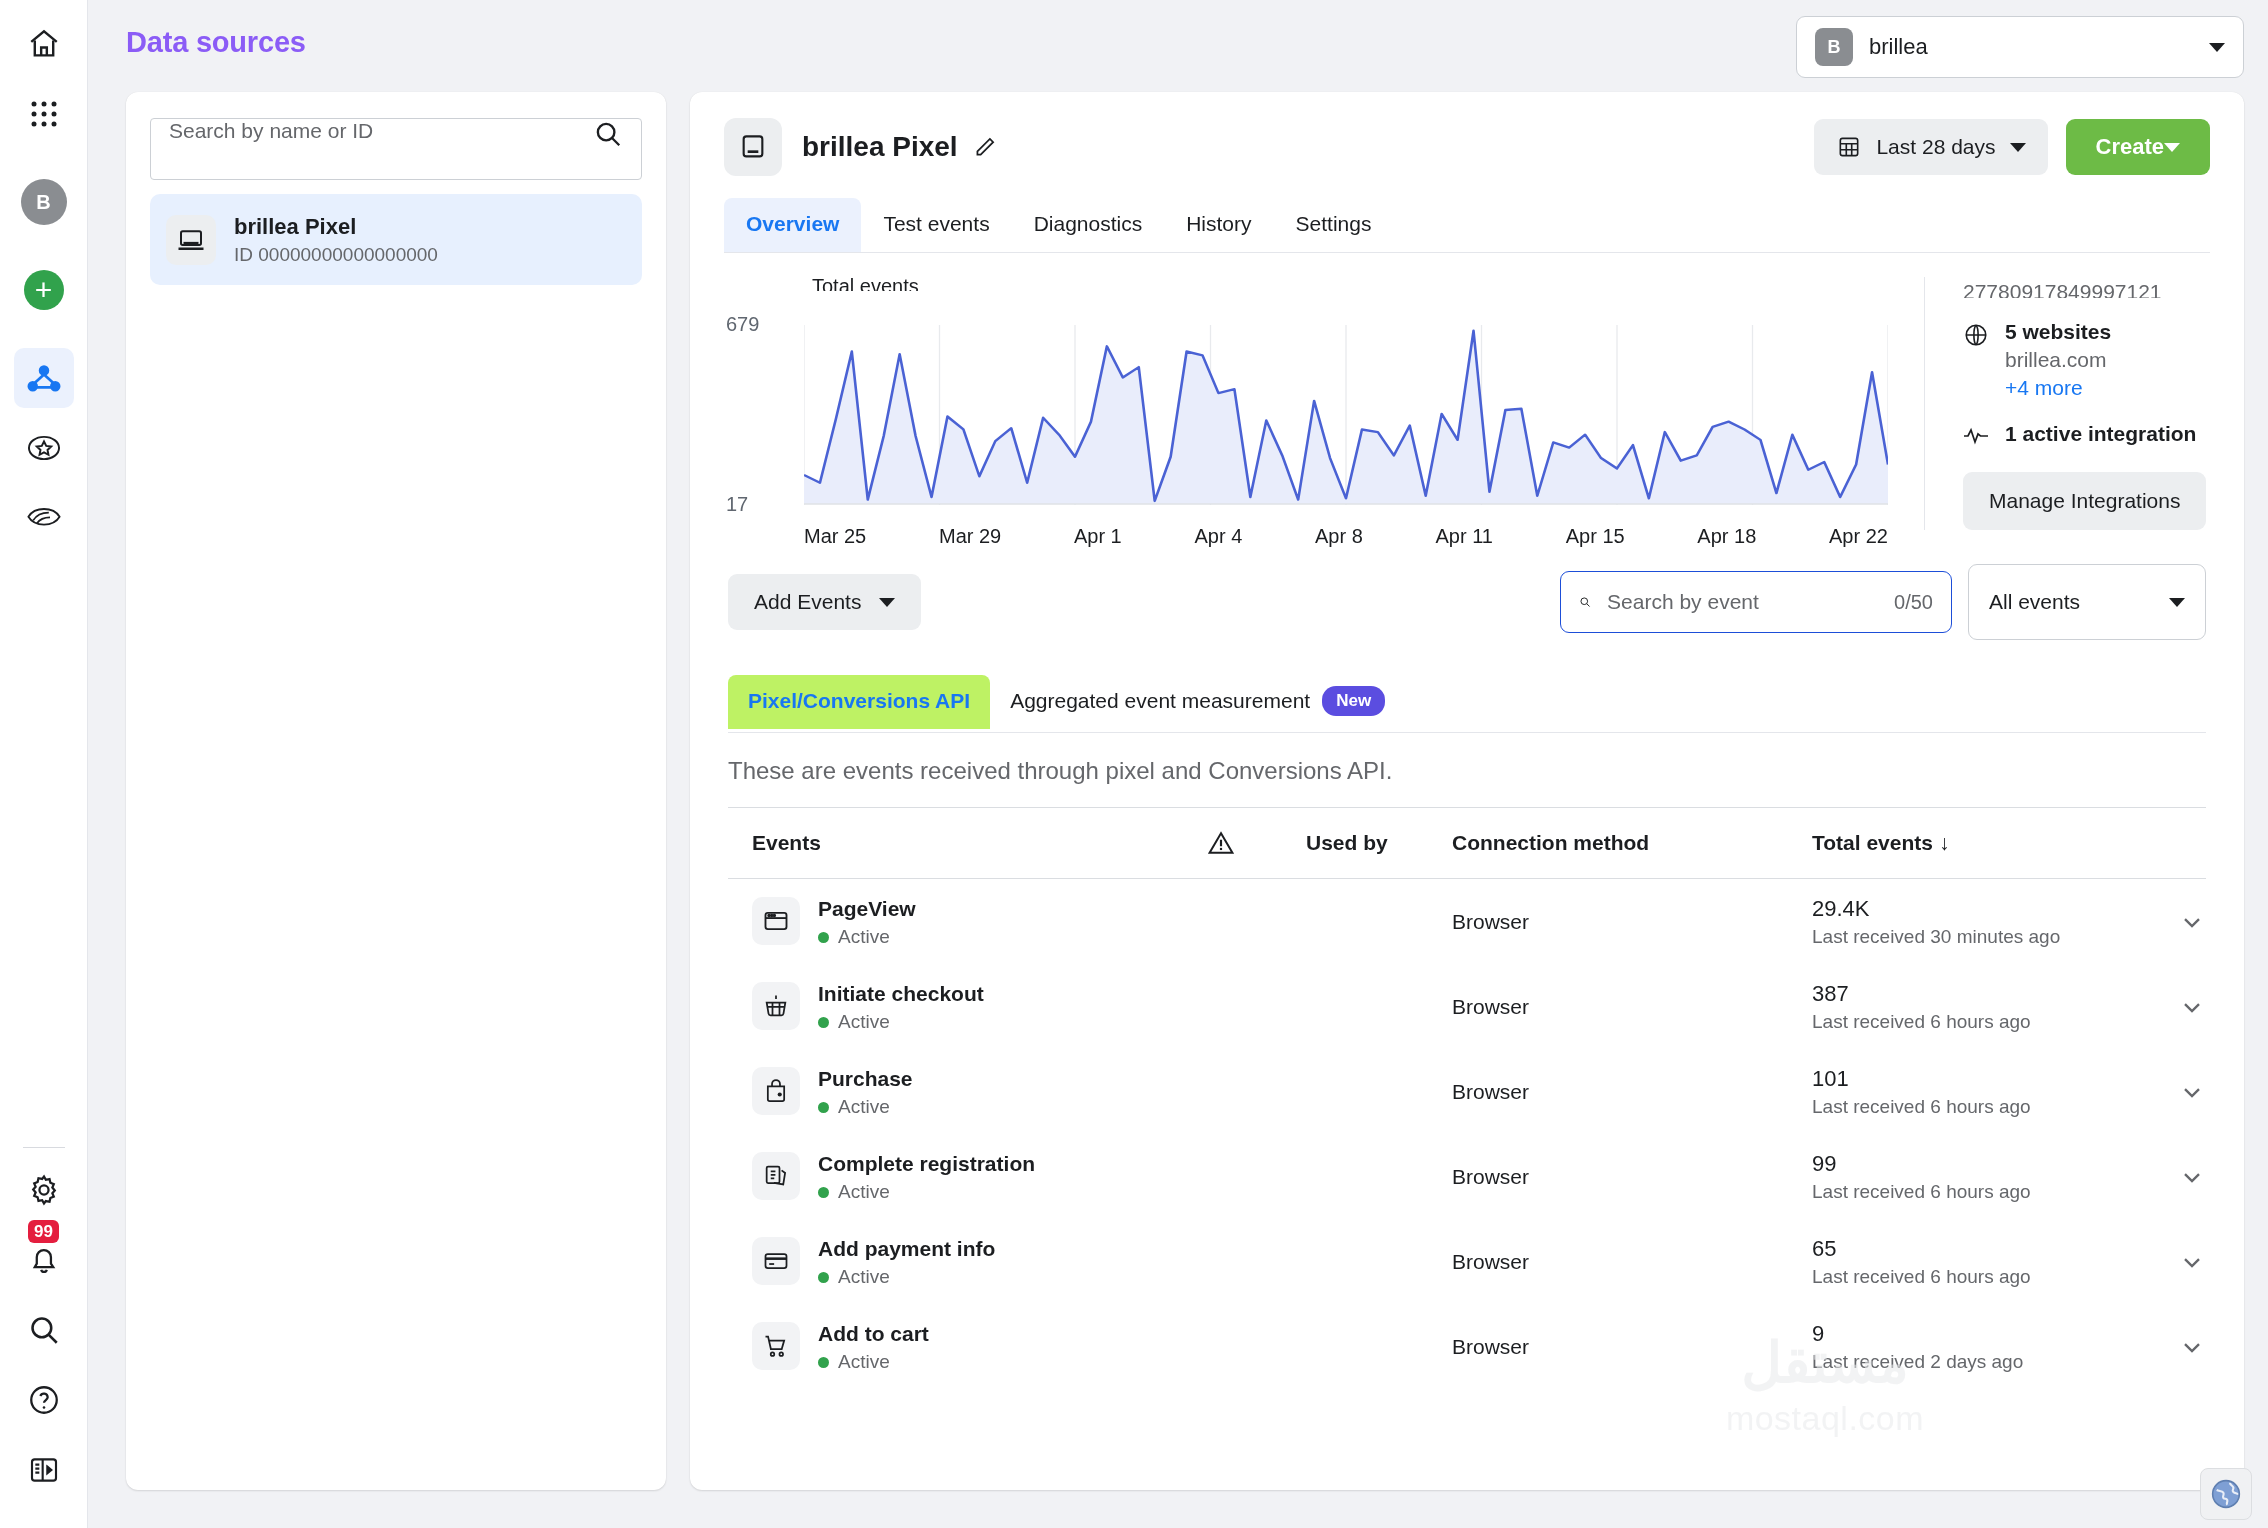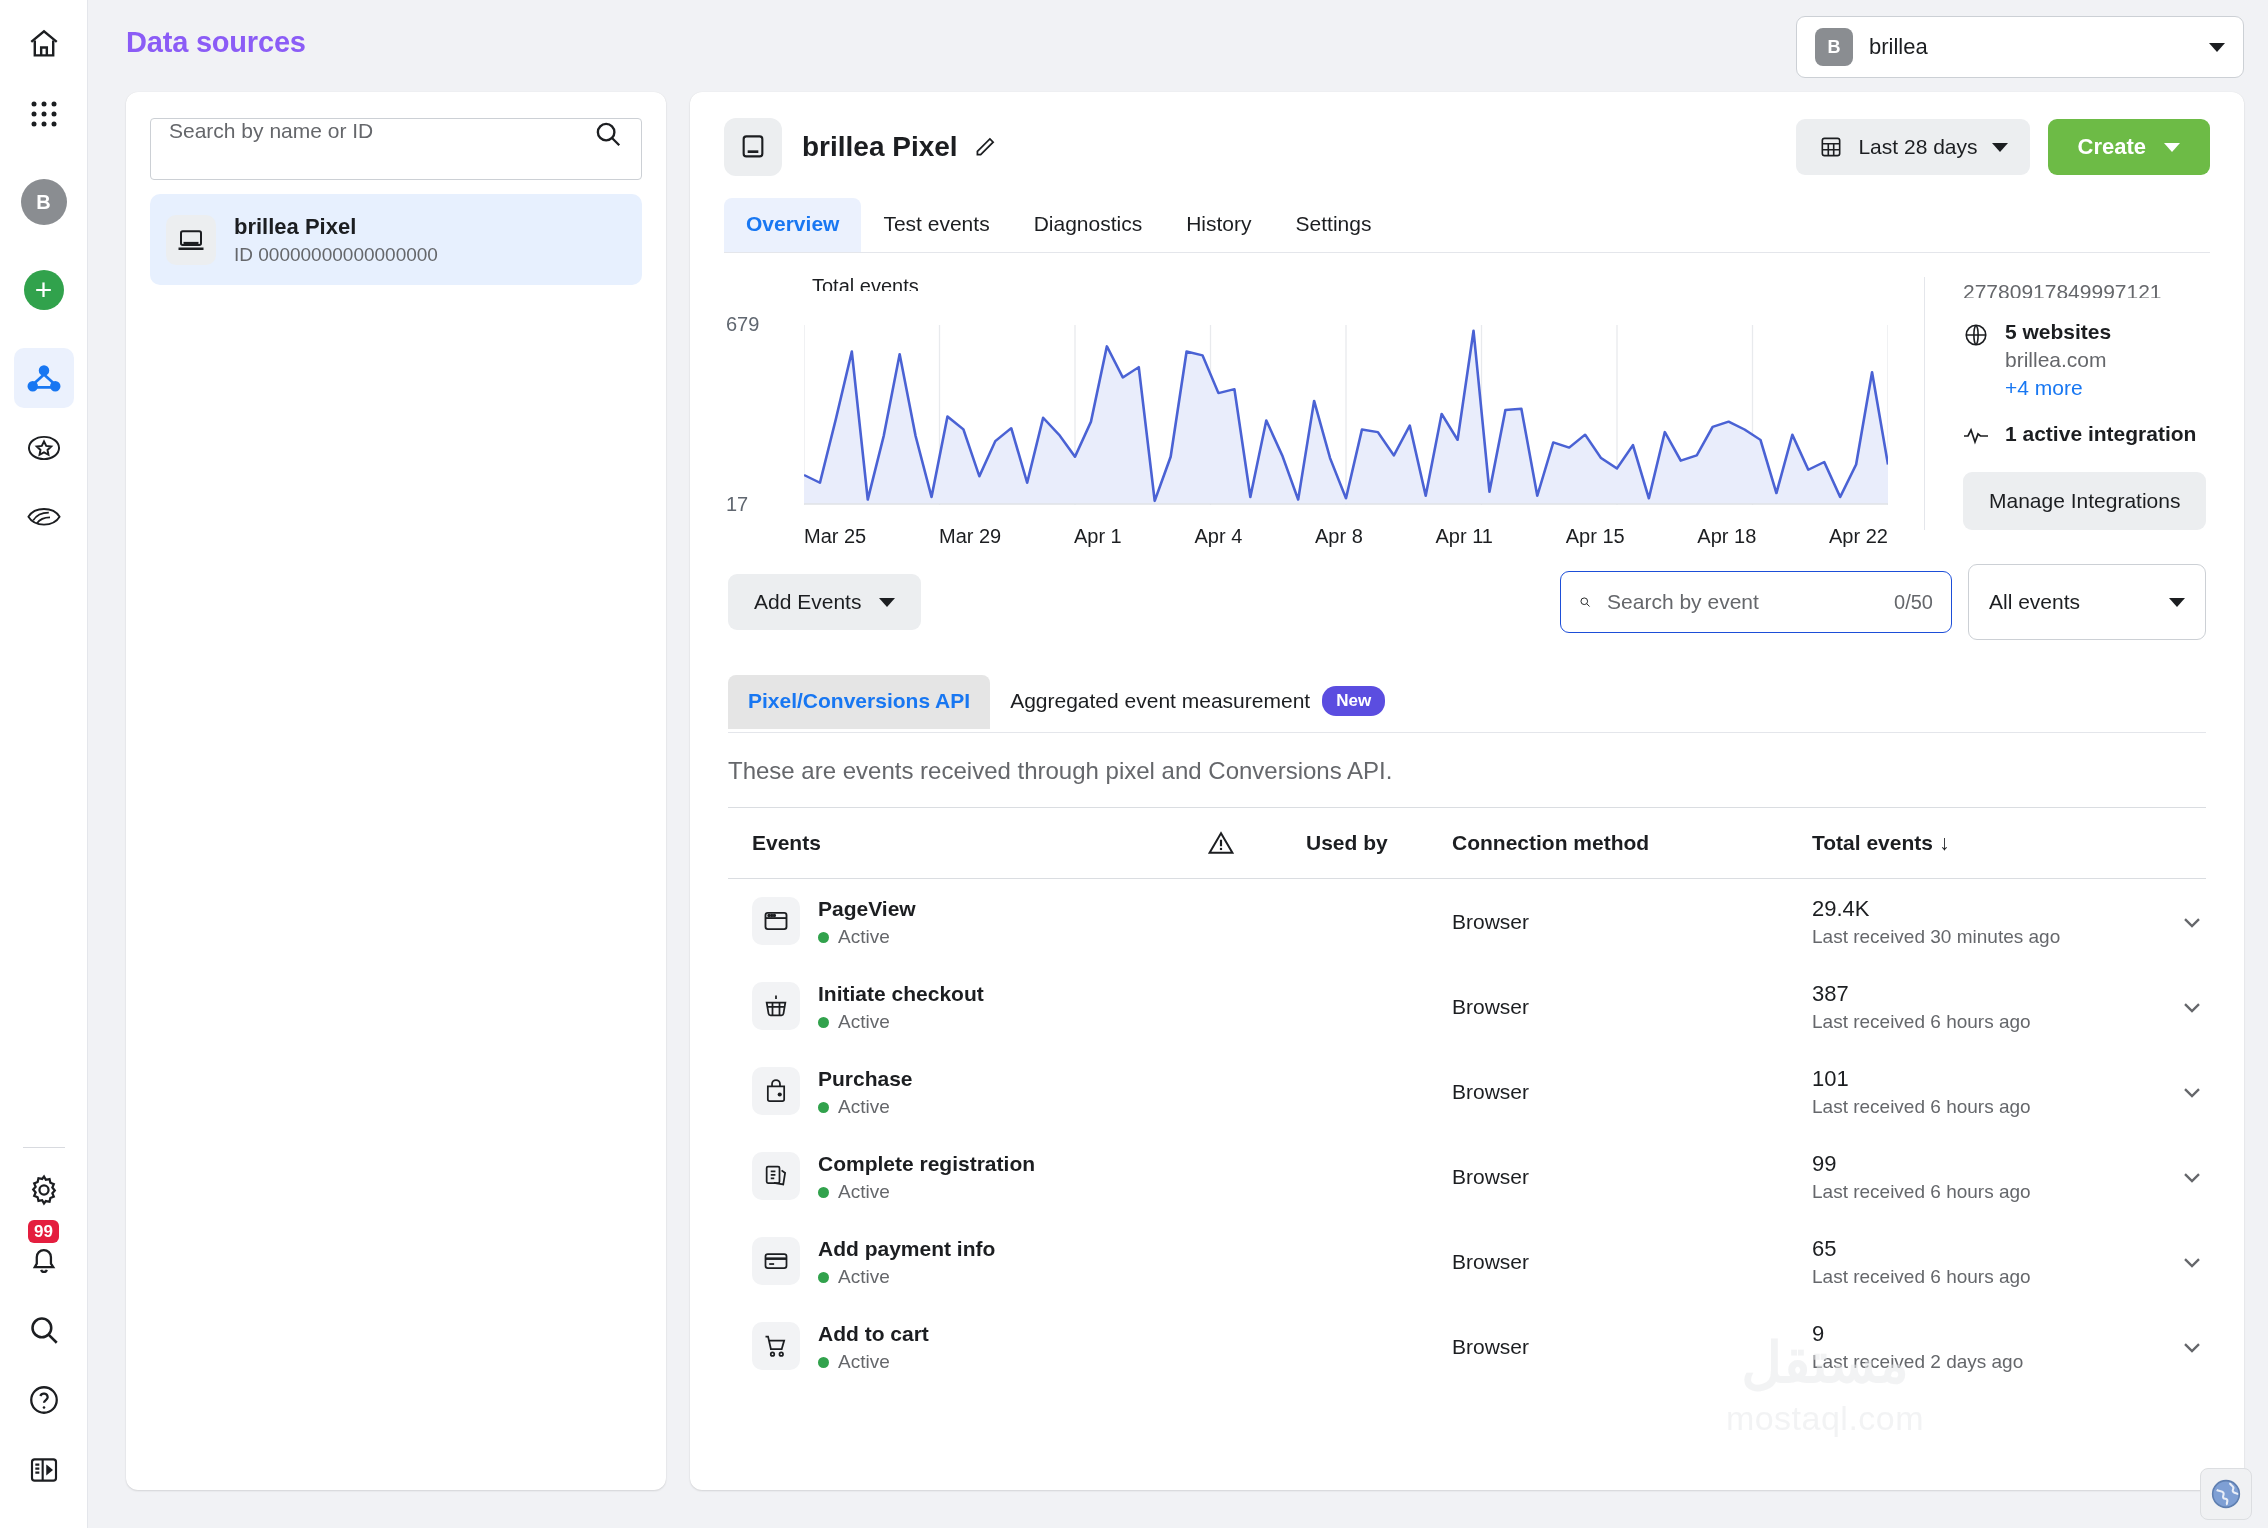--- a/index.html
+++ b/index.html
@@ -98,21 +98,21 @@
   .edit-pencil { margin-left: 14px; cursor: pointer; display: inline-flex; }
   .dh-actions { margin-left: auto; display: flex; align-items: center; gap: 18px; }
   .pill-btn {
     background: #eceef0; border-radius: 9px; height: 56px;
     display: flex; align-items: center; gap: 14px; padding: 0 22px;
     font-size: 21px; color: #1c1e21; cursor: pointer; border: none;
     font-family: "Liberation Sans", sans-serif;
   }
   .create-btn {
     background: #6dbb46; border-radius: 9px; height: 56px;
-    display: flex; align-items: center; gap: 18px; padding: 0 30px;
+    display: flex; align-items: center; gap: 0; padding: 0 30px;
     font-size: 22px; font-weight: bold; color: #fff; cursor: pointer; border: none;
     font-family: "Liberation Sans", sans-serif;
   }
   .caret { width: 0; height: 0; border-left: 8px solid transparent;
            border-right: 8px solid transparent; border-top: 9px solid #1c1e21; }
   .caret.white { border-top-color: #fff; }
 
   .tabs { display: flex; align-items: flex-end; margin-top: 22px; border-bottom: 1px solid #e4e6eb; }
   .tab {
     font-size: 21px; color: #1c1e21; padding: 14px 22px 16px; cursor: pointer;
@@ -183,21 +183,21 @@
 
   
   .subtabs {
     display: flex; align-items: center; margin: 32px 38px 0;
     border-bottom: 1px solid #e4e6eb;
   }
   .subtab {
     font-size: 21px; color: #1c1e21; padding: 14px 20px 16px;
     border-radius: 8px 8px 0 0; cursor: pointer; white-space: nowrap;
   }
-  .subtab.active { color: #1877f2; font-weight: bold; background: #e5e5e5; }
+  .subtab.active { color: #1877f2; font-weight: bold; background: #bef264; }
   .new-badge {
     background: #5b4de0; color: #fff; font-size: 17px; font-weight: bold;
     border-radius: 14px; padding: 5px 14px; margin-left: 12px;
   }
   .helper-text { font-size: 24px; color: #65676b; padding: 24px 38px 0; }
 
   
   .tbl { margin: 22px 38px 0; }
   .tbl-head {
     display: flex; align-items: center; border-top: 1px solid #dadde1;

